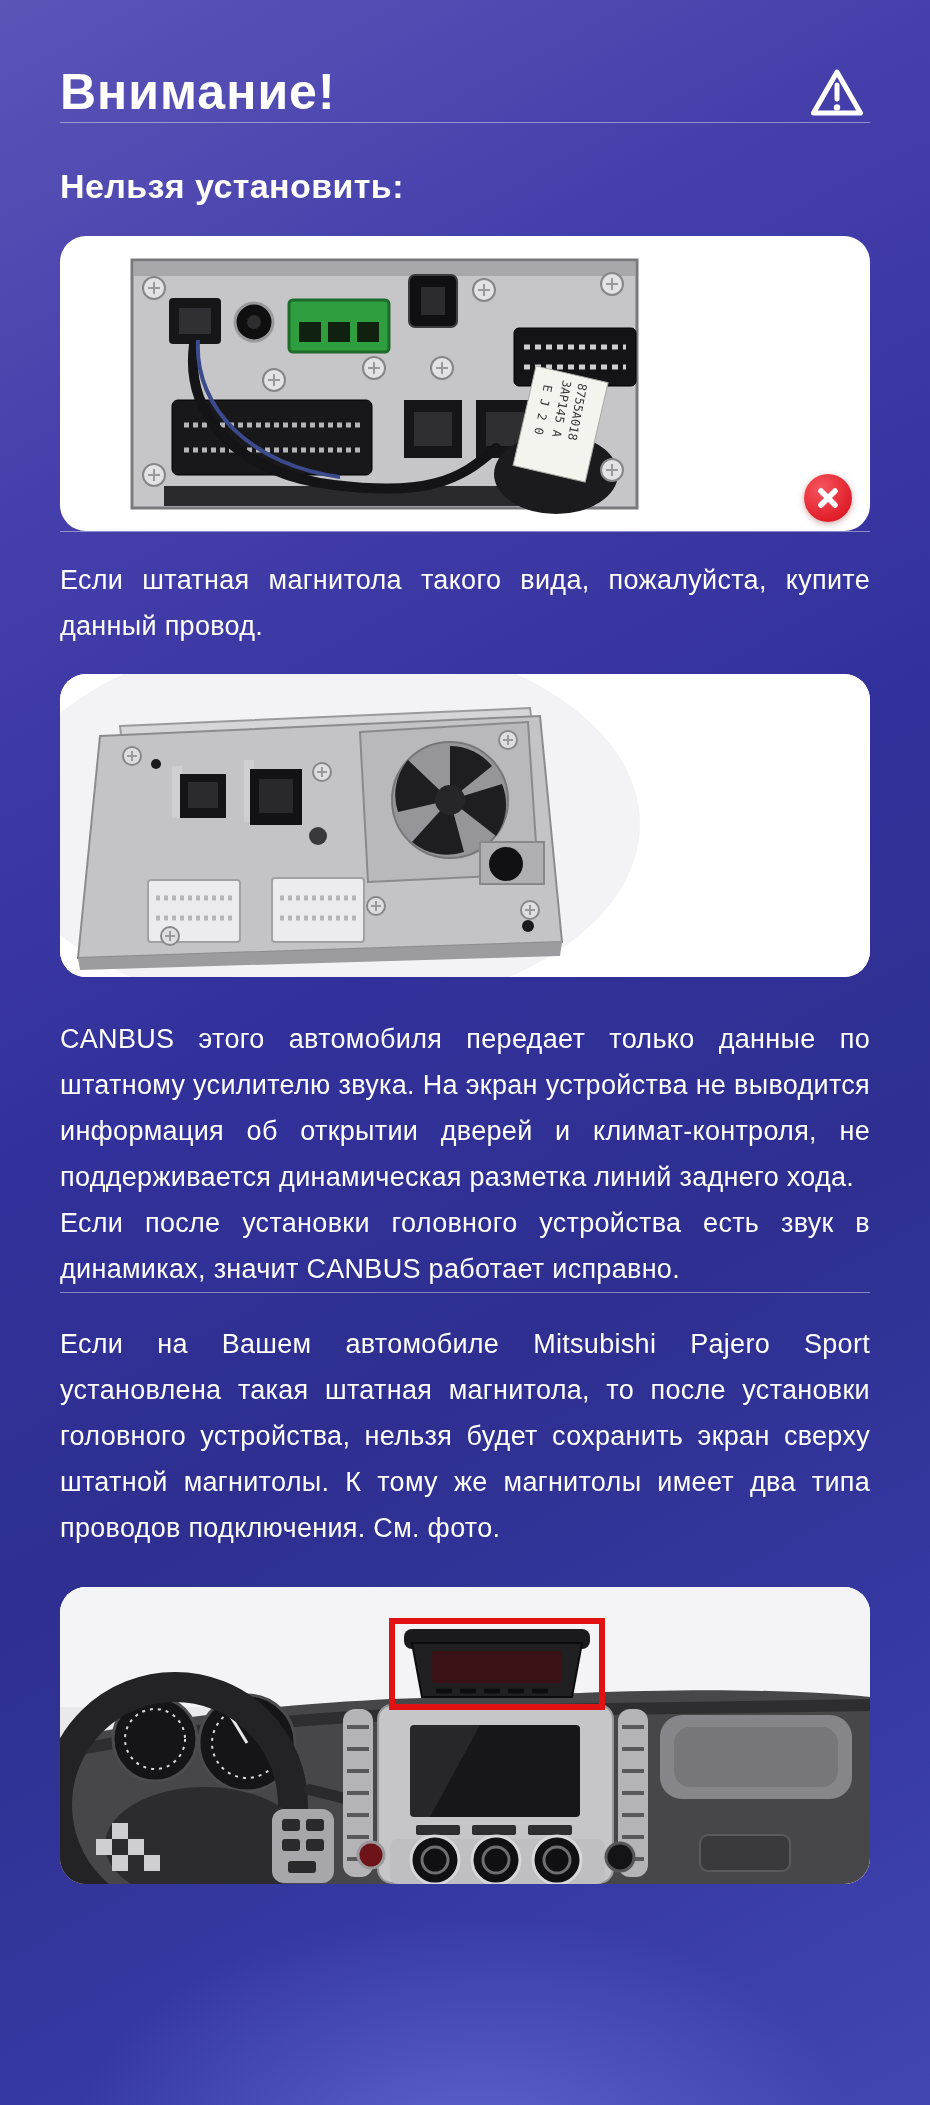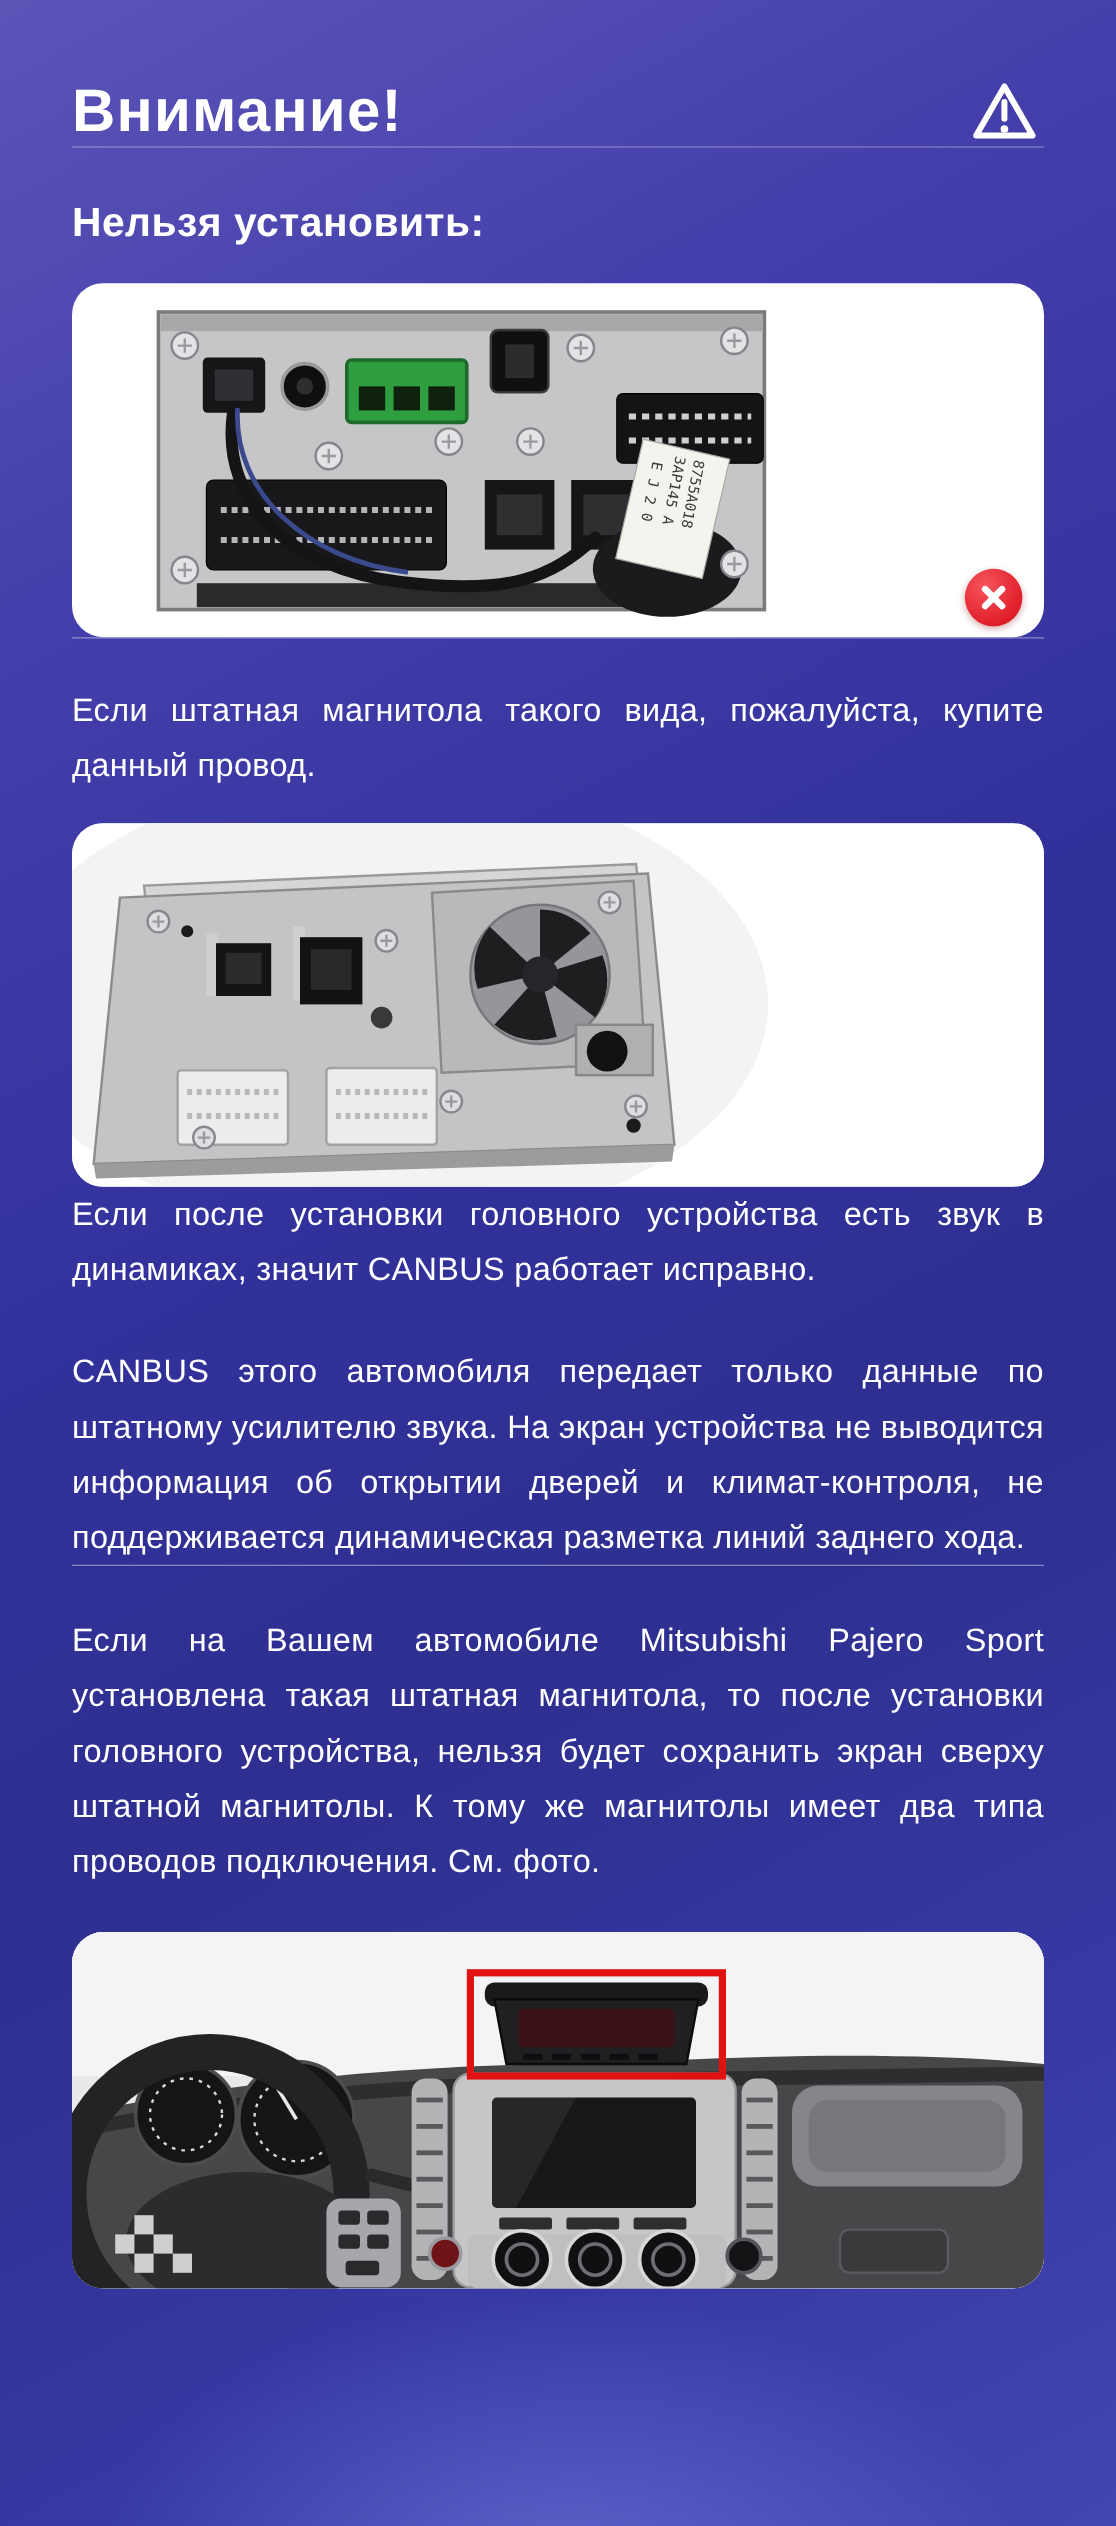--- a/index.html
+++ b/index.html
@@ -43,24 +43,24 @@
   }
 
   .para {
     margin: 0;
     font-size: 27px;
     line-height: 46px;
     letter-spacing: 0.3px;
     text-align: justify;
     text-align-last: left;
   }
-  .p-buy    { margin-top: 37px; }
+  .p-buy    { margin-top: 25px; }
   .p-canbus1{ margin-top: 39px; }
   .p-canbus2{ margin-top: 0; }
-  .p-pajero { margin-top: 39px; }
+  .p-pajero { margin-top: 28px; }
 
   .card {
     position: relative;
     width: 810px;
     background: #ffffff;
     border-radius: 26px;
     overflow: hidden;
   }
   .card-1 { margin-top: 33px; height: 295px; }
   .card-2 { margin-top: 25px; height: 303px; }
@@ -223,22 +223,22 @@
       <use href="#scr2" transform="translate(262,98)"></use>
       <use href="#scr2" transform="translate(448,66)"></use>
       <use href="#scr2" transform="translate(470,236)"></use>
       <use href="#scr2" transform="translate(110,262)"></use>
       <use href="#scr2" transform="translate(316,232)"></use>
       <circle cx="96" cy="90" r="5" fill="#1a1a1c"></circle>
       <circle cx="468" cy="252" r="6" fill="#1a1a1c"></circle>
     </svg>
   </div>
 
+  <p class="para p-canbus1">CANBUS этого автомобиля передает только данные по штатному усилителю звука. На экран устройства не выводится информация об открытии дверей и климат-контроля, не поддерживается динамическая разметка линий заднего хода.</p>
   <p class="para p-canbus2">Если после установки головного устройства есть звук в динамиках, значит CANBUS работает исправно.</p>
-  <p class="para p-canbus1">CANBUS этого автомобиля передает только данные по штатному усилителю звука. На экран устройства не выводится информация об открытии дверей и климат-контроля, не поддерживается динамическая разметка линий заднего хода.</p>
 
   <hr class="divider hr-3">
 
   <p class="para p-pajero">Если на Вашем автомобиле Mitsubishi Pajero Sport установлена такая штатная магнитола, то после установки головного устройства, нельзя будет сохранить экран сверху штатной магнитолы. К тому же магнитолы имеет два типа проводов подключения. См. фото.</p>
 
   <div class="card card-3">
     <svg class="photo-full" width="810" height="297" viewBox="0 0 810 297">
       <rect width="810" height="297" fill="#e9e9eb"></rect>
       <rect width="810" height="120" fill="#f4f4f6"></rect>
 

